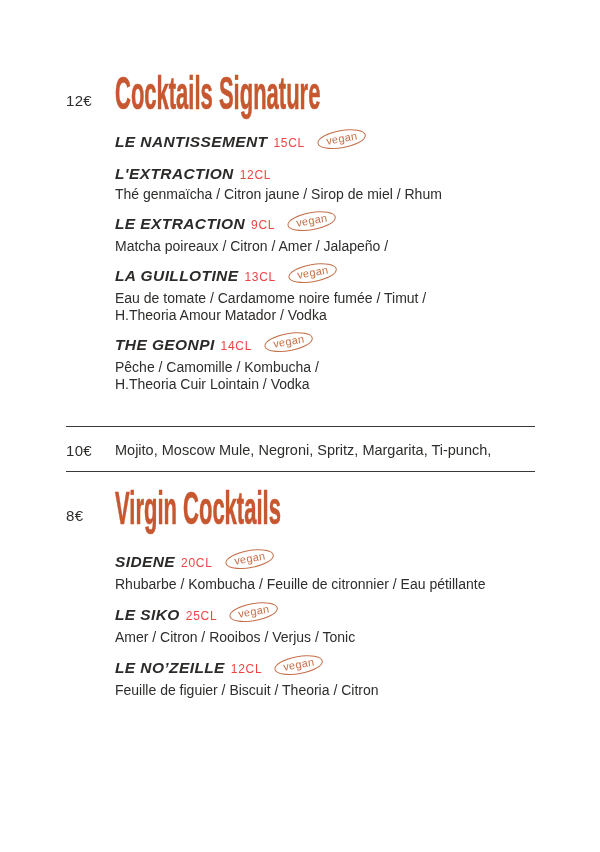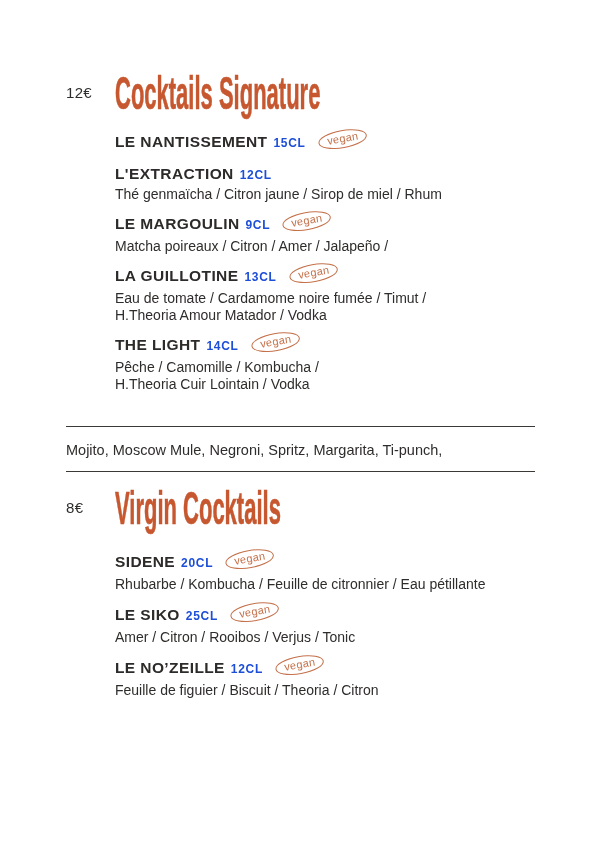--- a/index.html
+++ b/index.html
@@ -11,21 +11,21 @@
   }
   .page {
     position:relative;
     width:600px; height:852px;
     box-sizing:border-box;
     padding:76px 0 0 66px;
     overflow:hidden;
     background:#ffffff;
   }
   
-  .sec-head { display:flex; align-items:center; }
+  .sec-head { display:flex; align-items:flex-end; }
   .price {
     flex:0 0 49px;
     font-size:15px;
     letter-spacing:0.3px;
     padding-bottom:3px;
     color:#2f2d2b;
   }
   h1.display {
     margin:0;
     font-size:44px;
@@ -40,27 +40,28 @@
   }
   
   .items { margin-left:49px; margin-top:21px; }
   .item { margin-bottom:12px; }
   .item-head { white-space:nowrap; }
   .item-name {
     font-size:15.5px;
     font-weight:bold;
     letter-spacing:0.4px;
     color:#2d2b29;
+    font-style:italic;
   }
   .item-size {
     font-size:12px;
-    font-weight:bold;
+    font-weight:normal;
     letter-spacing:0.7px;
     margin-left:6px;
-    color:#1d4ed8;
+    color:#ef4444;
   }
   .vegan-badge {
     display:inline-block;
     margin-left:13px;
     transform:rotate(-10deg) translateY(-5px);
     border:1.5px solid #c4714a;
     color:#c4714a;
     border-radius:50%;
     padding:2px 8px 3px;
     font-size:11px;
@@ -101,53 +102,54 @@
     <div class="item-head">
       <span class="item-name">L'EXTRACTION</span><span class="item-size">12CL</span>
     </div>
     <div class="item-desc">
             <div class="line">Thé genmaïcha / Citron jaune / Sirop de miel / Rhum</div>
           </div>
   </div>
 
   <div class="item">
     <div class="item-head">
-      <span class="item-name">LE MARGOULIN</span><span class="item-size">9CL</span><span class="vegan-badge">vegan</span>
+      <span class="item-name">LE EXTRACTION</span><span class="item-size">9CL</span><span class="vegan-badge">vegan</span>
     </div>
     <div class="item-desc">
             <div class="line">Matcha poireaux / Citron / Amer / Jalapeño /</div>
           </div>
   </div>
 
   <div class="item">
     <div class="item-head">
       <span class="item-name">LA GUILLOTINE</span><span class="item-size">13CL</span><span class="vegan-badge">vegan</span>
     </div>
     <div class="item-desc">
             <div class="line">Eau de tomate / Cardamome noire fumée / Timut /</div>
             <div class="line">H.Theoria Amour Matador / Vodka</div>
           </div>
   </div>
 
   <div class="item">
     <div class="item-head">
-      <span class="item-name">THE LIGHT</span><span class="item-size">14CL</span><span class="vegan-badge">vegan</span>
+      <span class="item-name">THE GEONPI</span><span class="item-size">14CL</span><span class="vegan-badge">vegan</span>
     </div>
     <div class="item-desc">
             <div class="line">Pêche / Camomille / Kombucha /</div>
             <div class="line">H.Theoria Cuir Lointain / Vodka</div>
           </div>
   </div>
 
 </div>
   </section>
 
   <section class="classics">
     <hr class="rule">
     <div class="classics-row">
+      <span class="price">10€</span>
       <div class="classics-text">
           <div class="line">Mojito, Moscow Mule, Negroni, Spritz, Margarita, Ti-punch,</div>
         </div>
     </div>
     <hr class="rule">
   </section>
 
   <section class="virgin-sec">
     <header class="sec-head">
       <span class="price">8€</span>

